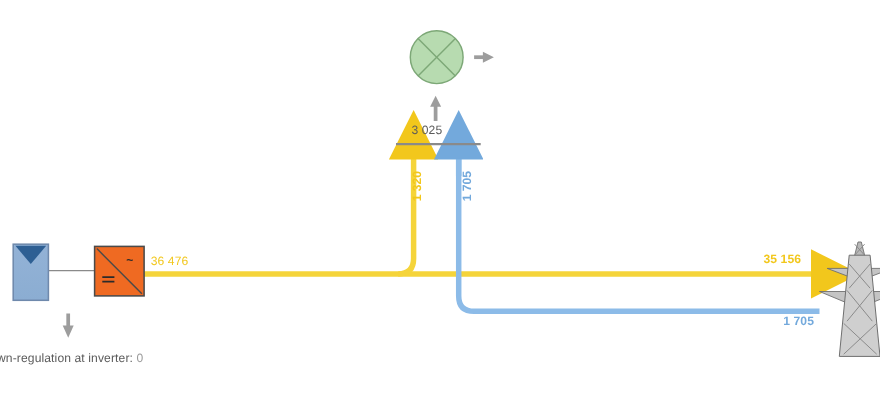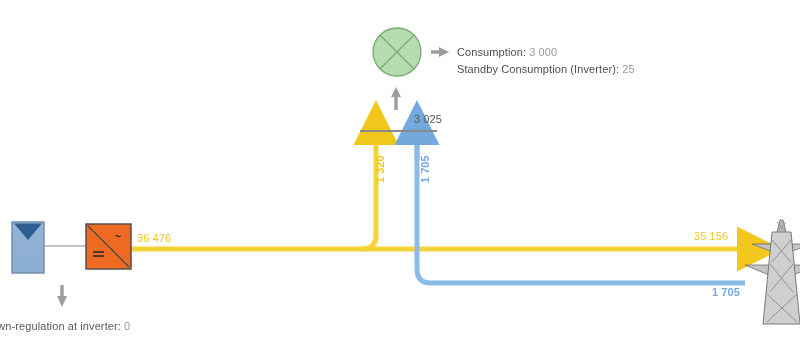--- a/index.html
+++ b/index.html
@@ -46,35 +46,34 @@
     line-height: 17px;
   }
   #consumption-text .key { color: #4e4e4e; }
   #consumption-text .val { color: #9a9a9a; }
 
   #bus-total-label {
     left: 374px;
     top: 113px;
     font-size: 11px;
     color: #5b5b5b;
-    margin-left: 40px;
   }
 
   #pv-to-grid-label {
     left: 137px;
     top: 232px;
     font-size: 11px;
     font-weight: normal;
     color: #f2c71c;
   }
   #grid-export-label {
     left: 694px;
     top: 230px;
     font-size: 11px;
-    font-weight: normal;
+    font-weight: bold;
     color: #f2c71c;
   }
   #grid-import-label {
     left: 712px;
     top: 286px;
     font-size: 11px;
     font-weight: bold;
     color: #73a9dc;
   }
   #downreg-label {
@@ -183,30 +182,20 @@
         <line x1="770" y1="264" x2="793" y2="292"></line>
         <line x1="793" y1="264" x2="770" y2="292"></line>
         <line x1="767" y1="294" x2="797" y2="322"></line>
         <line x1="797" y1="294" x2="767" y2="322"></line>
         <line x1="777" y1="222" x2="786" y2="232"></line>
         <line x1="786" y1="222" x2="777" y2="232"></line>
       </g>
     </g>
   </svg>
 
-  <div class="lbl" id="consumption-text">
-    <span class="row">
-      <span class="key">Consumption:</span>
-      <span class="val">3 000</span>
-    </span>
-    <span class="row">
-      <span class="key">Standby Consumption (Inverter):</span>
-      <span class="val">25</span>
-    </span>
-  </div>
 
   <div class="lbl lbl-dark" id="bus-total-label">3 025</div>
 
   <div class="vlabel" id="pv-branch-label">1 320</div>
 
   <div class="vlabel" id="grid-branch-label">1 705</div>
 
   <div class="lbl" id="pv-to-grid-label">36 476</div>
 
   <div class="lbl" id="grid-export-label">35 156</div>

